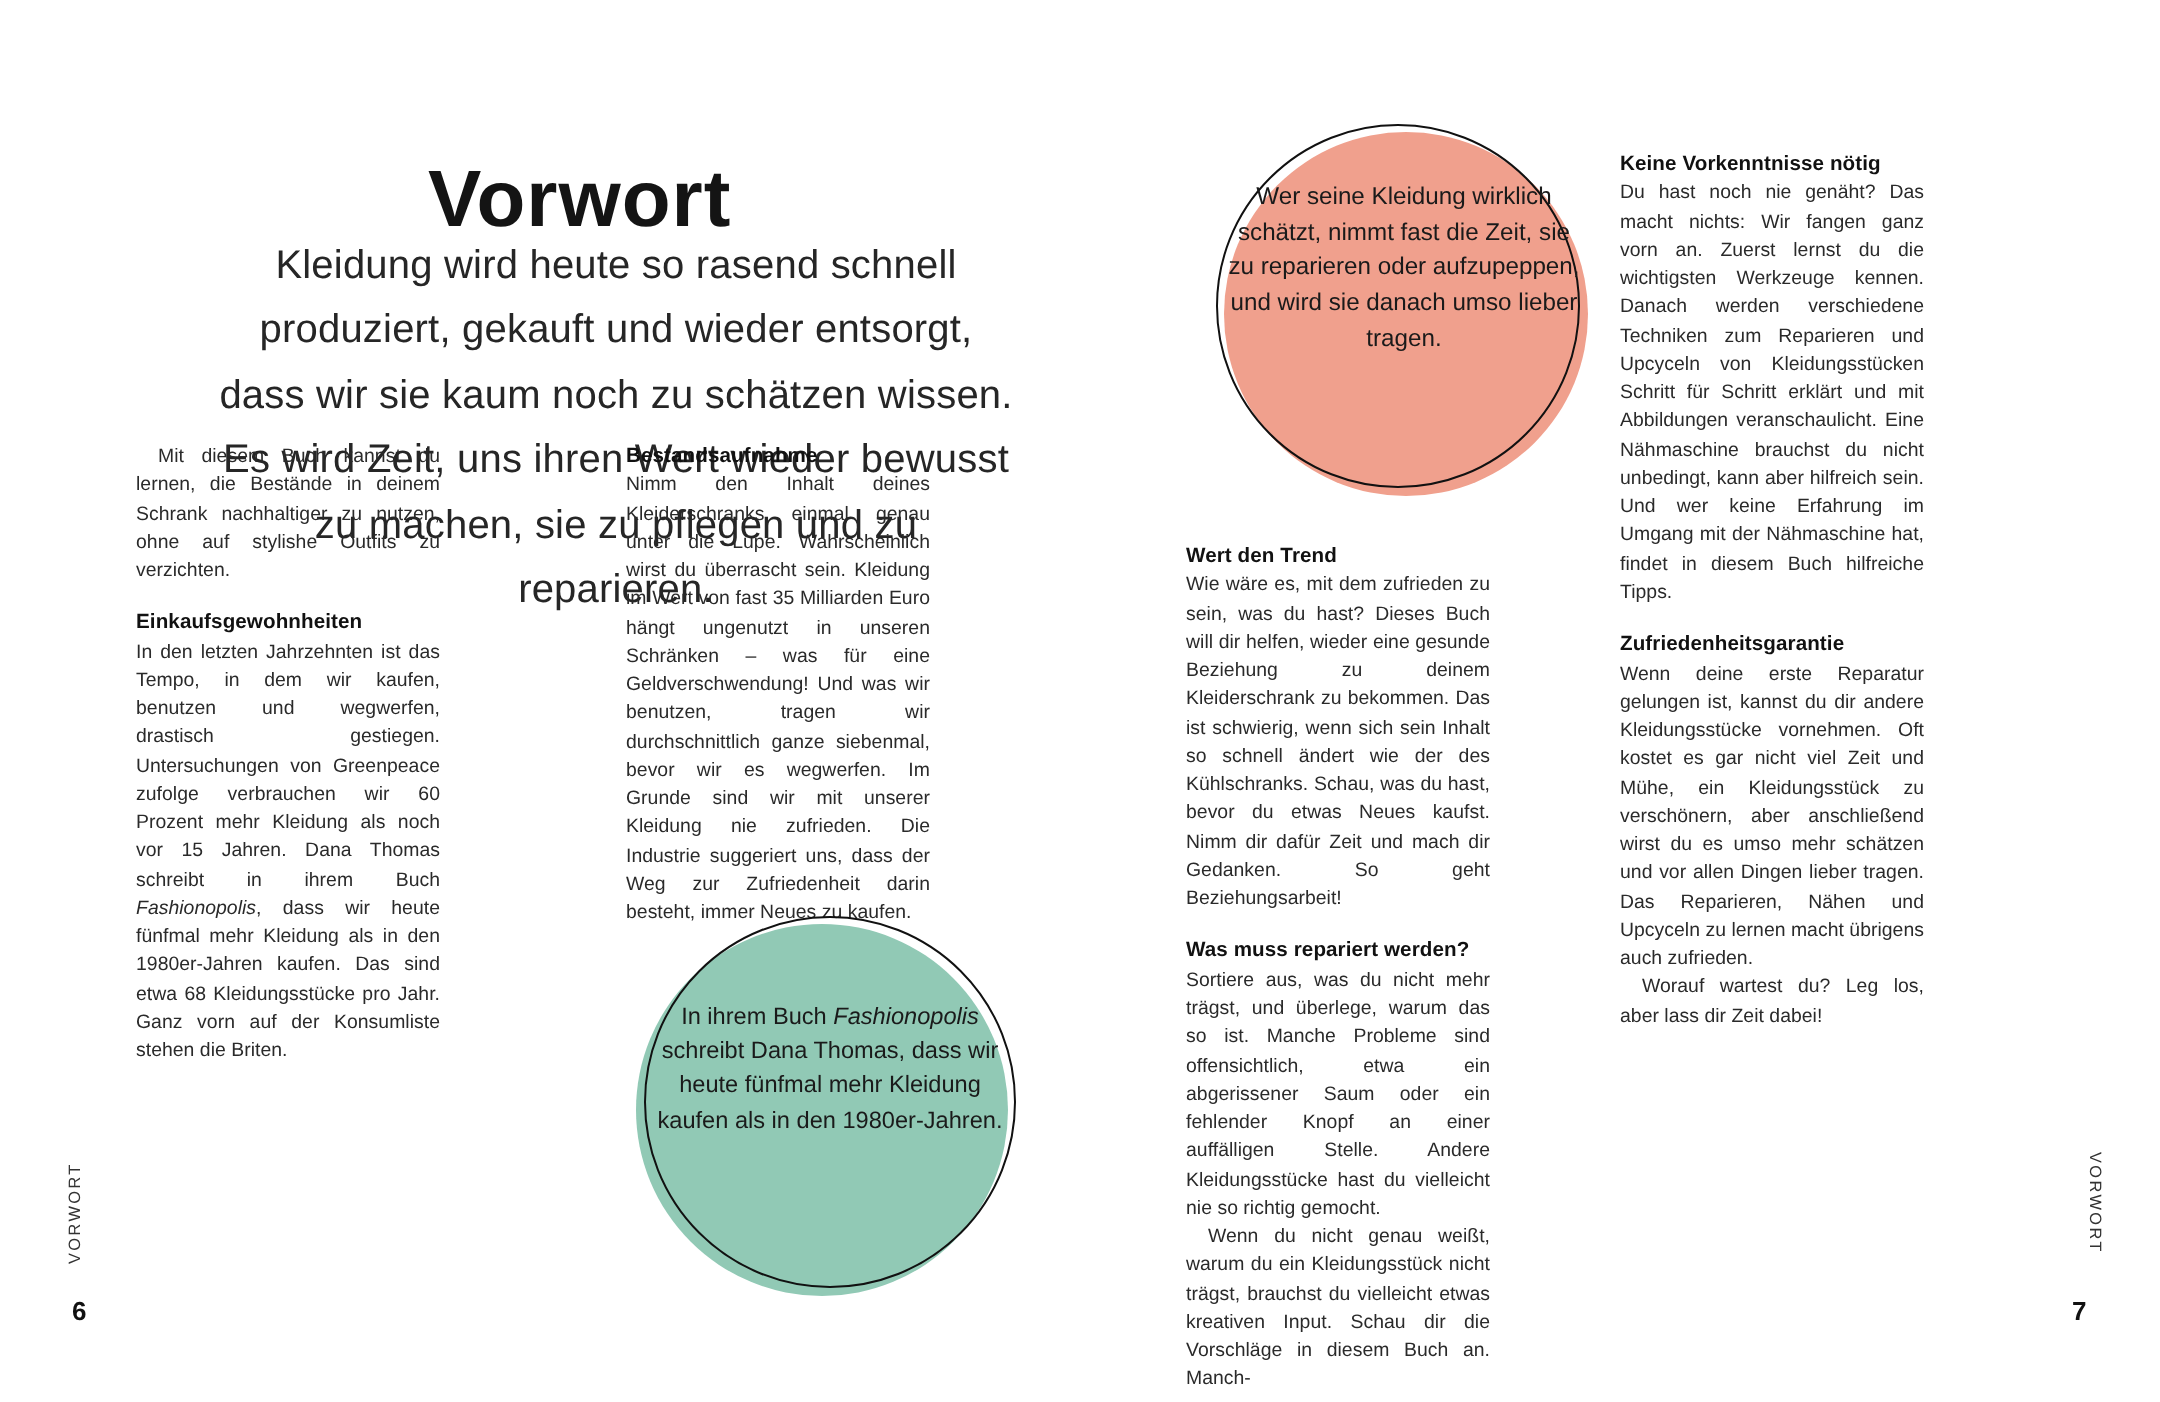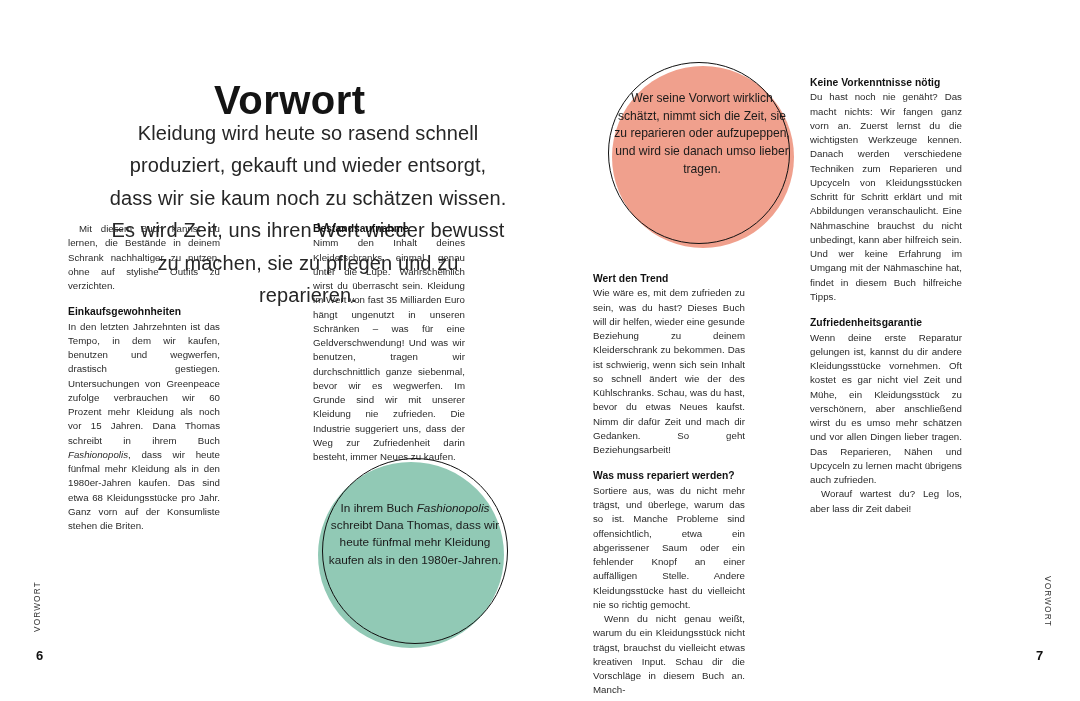--- a/index.html
+++ b/index.html
@@ -171,21 +171,21 @@
 
   <div class="bubble" id="bubble-green">
     <div class="fill"></div>
     <div class="ring"></div>
     <div class="btext"><span>In ihrem Buch </span><em>Fashionopolis</em><span> schreibt Dana Thomas, dass wir heute fünfmal mehr Kleidung kaufen als in den 1980er-Jahren.</span></div>
   </div>
 
   <div class="bubble" id="bubble-coral">
     <div class="fill"></div>
     <div class="ring"></div>
-    <div class="btext">Wer seine Vorwort wirklich schätzt, nimmt sich die Zeit, sie zu reparieren oder aufzupeppen, und wird sie danach umso lieber tragen.</div>
+    <div class="btext">Wer seine Kleidung wirklich schätzt, nimmt fast die Zeit, sie zu reparieren oder aufzupeppen, und wird sie danach umso lieber tragen.</div>
   </div>
 
   <div class="col c3">
     <h3>Wert den Trend</h3>
     <p>Wie wäre es, mit dem zufrieden zu sein, was du hast? Dieses Buch will dir helfen, wieder eine gesunde Beziehung zu deinem Kleiderschrank zu bekommen. Das ist schwierig, wenn sich sein Inhalt so schnell ändert wie der des Kühlschranks. Schau, was du hast, bevor du etwas Neues kaufst. Nimm dir dafür Zeit und mach dir Gedanken. So geht Beziehungsarbeit!</p>
     <div class="spacer"></div>
     <h3>Was muss repariert werden?</h3>
     <p>Sortiere aus, was du nicht mehr trägst, und überlege, warum das so ist. Manche Probleme sind offensichtlich, etwa ein abgerissener Saum oder ein fehlender Knopf an einer auffälligen Stelle. Andere Kleidungsstücke hast du vielleicht nie so richtig gemocht.</p>
     <p class="ind">Wenn du nicht genau weißt, warum du ein Kleidungsstück nicht trägst, brauchst du vielleicht etwas kreativen Input. Schau dir die Vorschläge in diesem Buch an. Manch-</p>
   </div>

